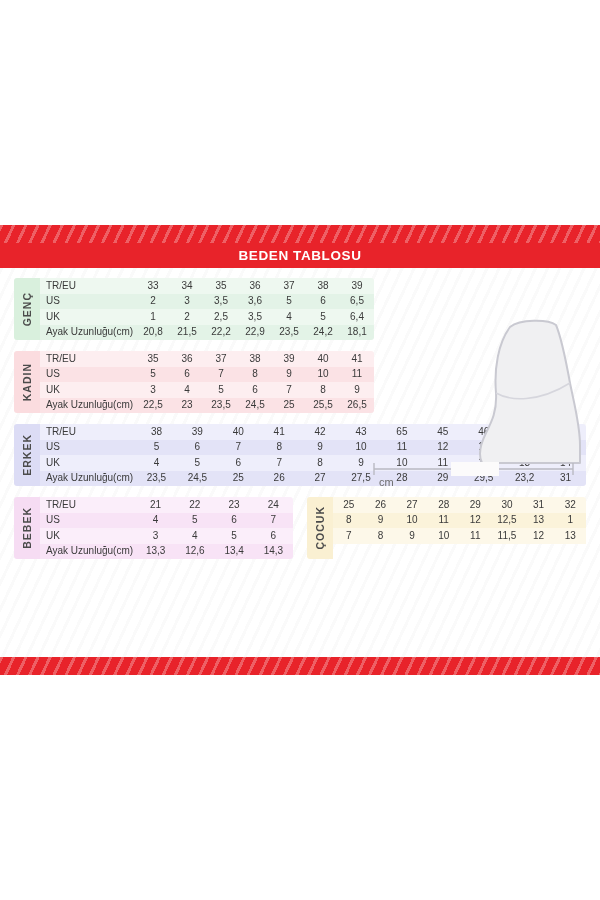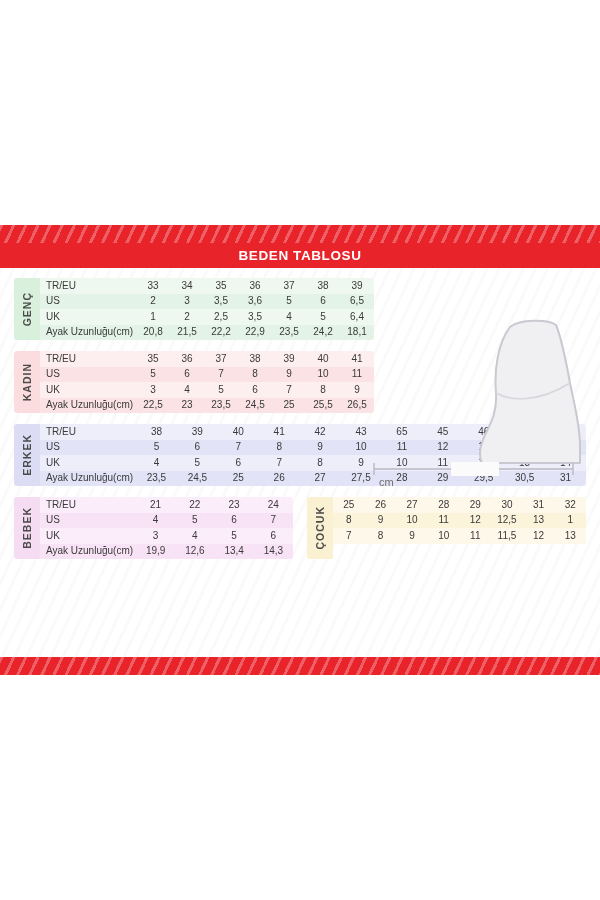--- a/index.html
+++ b/index.html
@@ -344,21 +344,21 @@
               <td class="rh">Ayak Uzunluğu(cm)</td>
               <td>23,5</td>
               <td>24,5</td>
               <td>25</td>
               <td>26</td>
               <td>27</td>
               <td>27,5</td>
               <td>28</td>
               <td>29</td>
               <td>29,5</td>
-              <td>30,5</td>
+              <td>23,2</td>
               <td>31</td>
             </tr>
           </tbody>
             </table>
         </div>
       </div>
 
       <div class="row-bottom">
 
         <div class="block t-bebek half">
@@ -384,21 +384,21 @@
               </tr>
               <tr class="r2">
                 <td class="rh">UK</td>
                 <td>3</td>
                 <td>4</td>
                 <td>5</td>
                 <td>6</td>
               </tr>
               <tr class="r3">
                 <td class="rh">Ayak Uzunluğu(cm)</td>
-                <td>19,9</td>
+                <td>13,3</td>
                 <td>12,6</td>
                 <td>13,4</td>
                 <td>14,3</td>
               </tr>
             </tbody>
               </table>
           </div>
         </div>
 
         <div class="block t-cocuk half">

